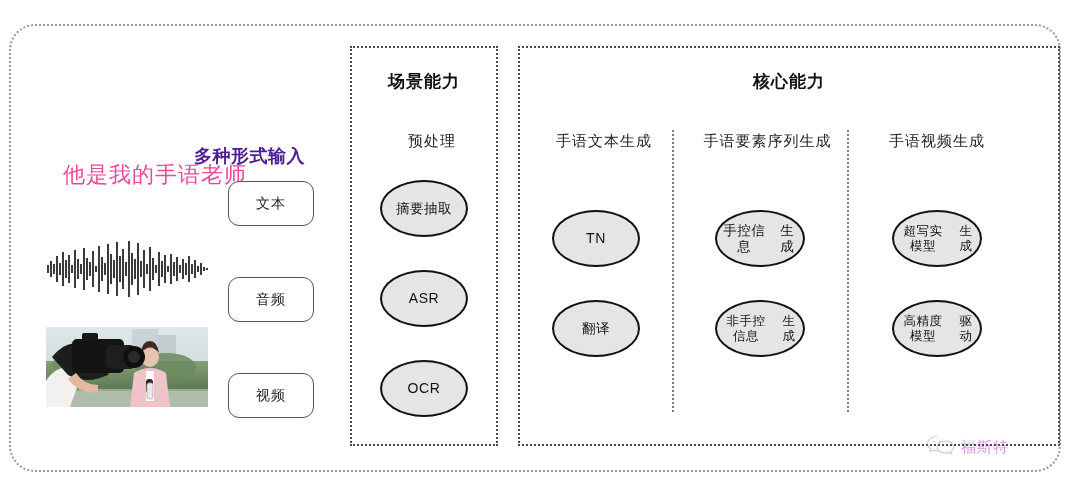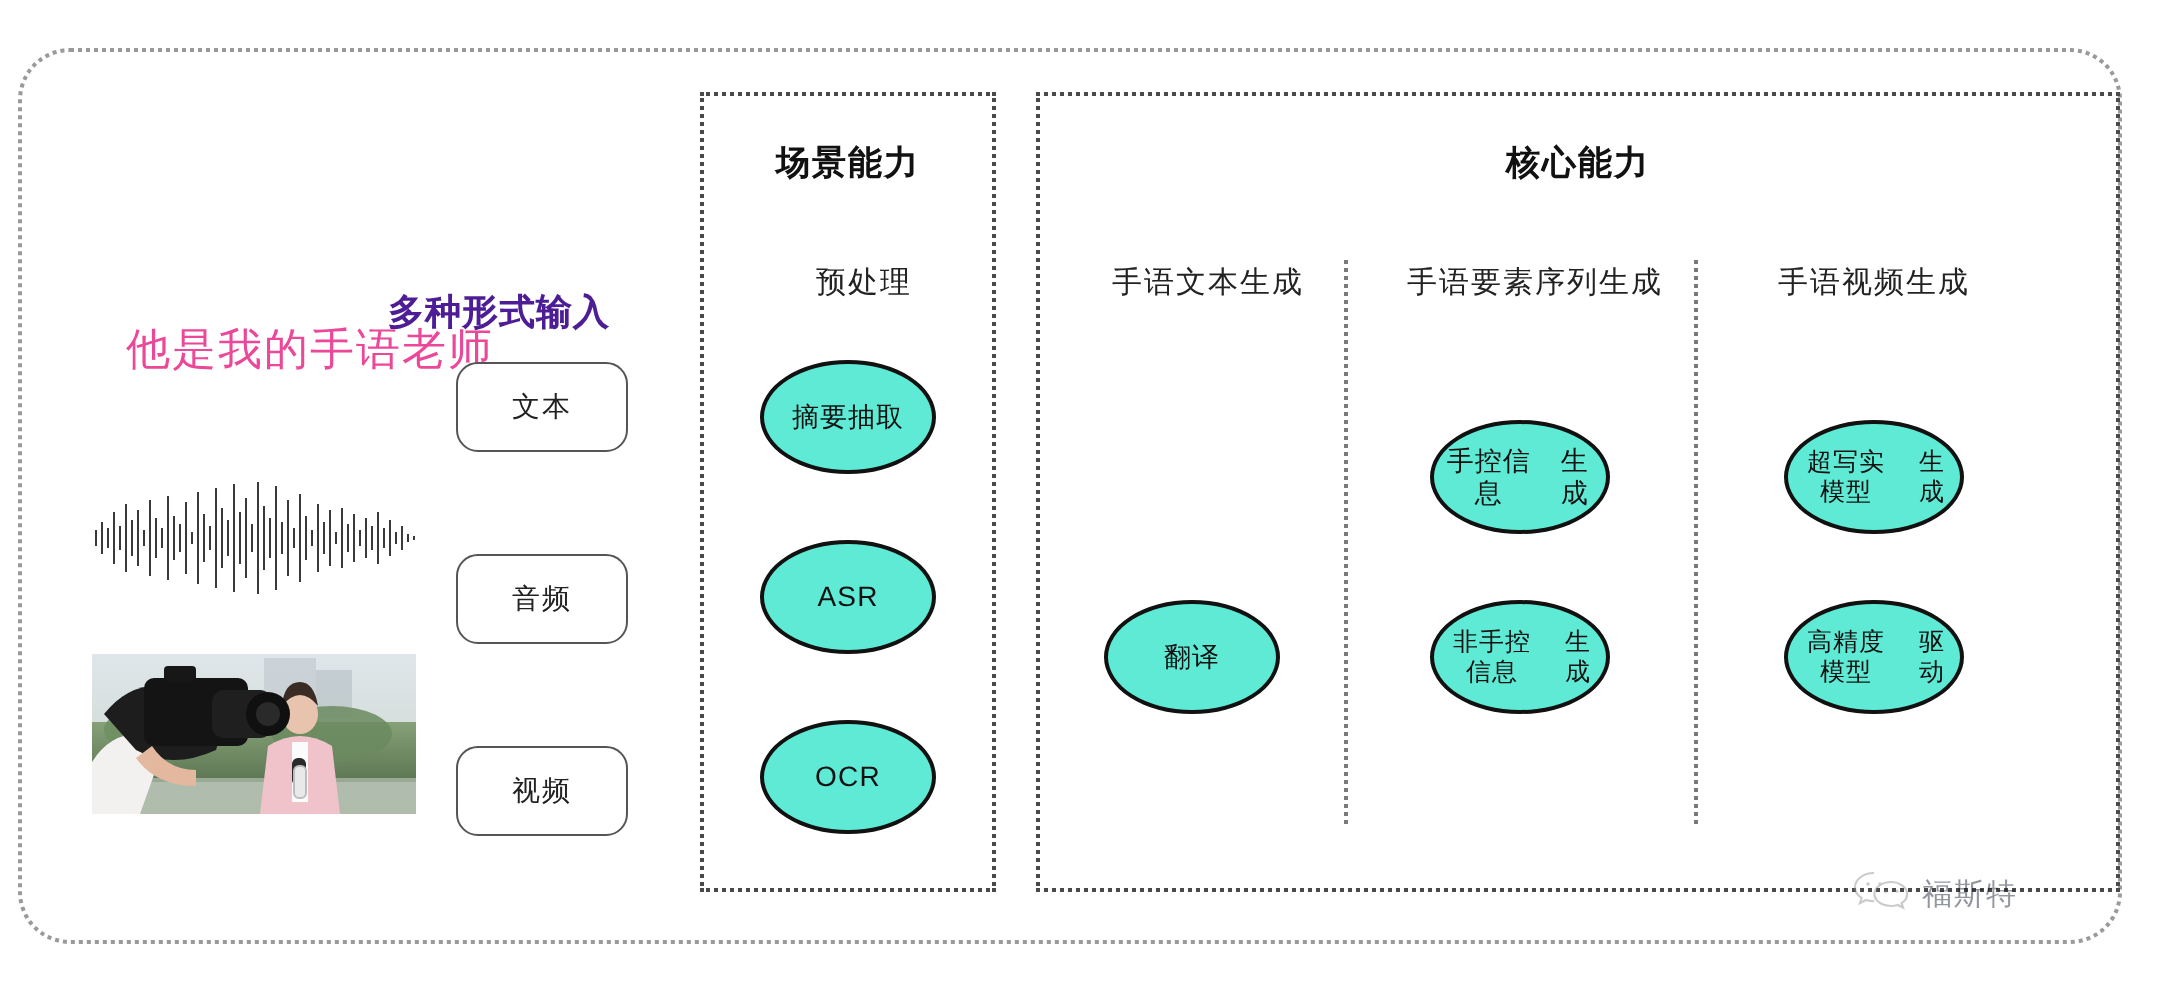--- a/index.html
+++ b/index.html
@@ -128,41 +128,41 @@
   
   .ellipse{
     position:absolute;
     border:2.2px solid #111;
     border-radius:50%;
     box-sizing:border-box;
     display:flex;
     align-items:center;
     justify-content:center;
     text-align:center;
-    background:#5eead4;
+    background:#e5e5e5;
     font-size:13.5px;
     line-height:1.18;
     letter-spacing:.5px;
     color:#111;
   }
   .ellipse.lat{font-size:14px;letter-spacing:.6px;}
   .ellipse span{display:block;padding:0 4px;}
 
   
   .watermark{
     position:absolute;
     left:926px; top:434px;
     display:flex;
     align-items:center;
     gap:5px;
     opacity:.45;
   }
   .wm-text{
     font-size:15px;
-    color:#0f172a;
+    color:#a21caf;
     letter-spacing:1px;
     white-space:nowrap;
   }
 </style>
 </head>
 <body>
 
 <div id="stage">
 
   <div class="outer-frame"></div>
@@ -296,20 +296,23 @@
   </div>
 
   <div class="panel core-panel">
     <div class="panel-title">核心能力</div>
 
     <div class="vdiv" style="left:152px;"></div>
     <div class="vdiv" style="left:327px;"></div>
 
     <div class="col" style="left:0;width:152px;">
       <div class="sub-label" style="top:84px;">手语文本生成</div>
+      <div class="ellipse lat" style="left:32px;top:162px;width:88px;height:57px;">
+        <span>TN</span>
+      </div>
       <div class="ellipse" style="left:32px;top:252px;width:88px;height:57px;">
         <span>翻译</span>
       </div>
     </div>
 
     <div class="col" style="left:152px;width:175px;">
       <div class="sub-label" style="top:84px;">手语要素序列生成</div>
       <div class="ellipse" style="left:43px;top:162px;width:90px;height:57px;">
         <span>手控信息</span>
           <br>

